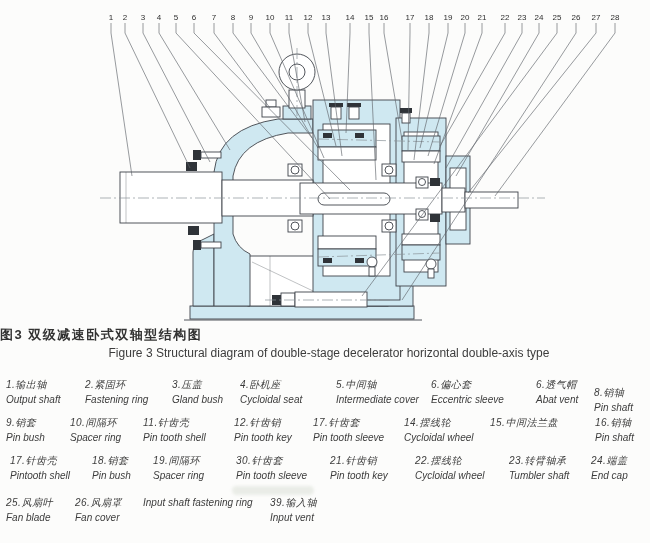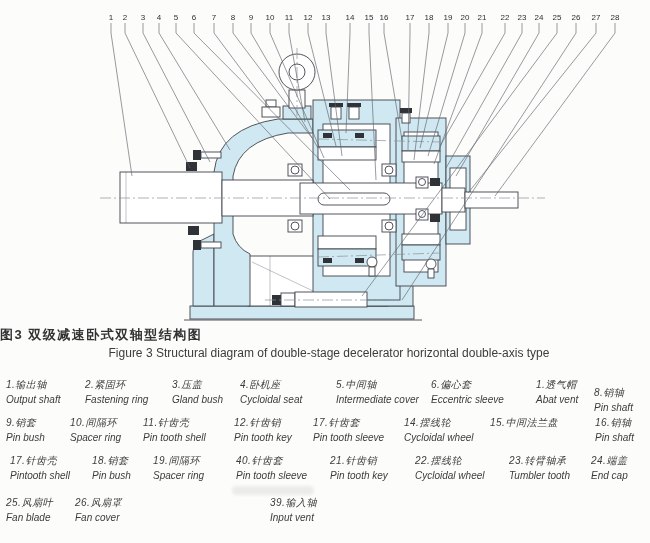--- a/index.html
+++ b/index.html
@@ -246,21 +246,21 @@
       </div>
     <div class="part" style="left:336px;top:377px">
         <div class="zh">5.中间轴</div>
         <div class="en">Intermediate cover</div>
       </div>
     <div class="part" style="left:431px;top:377px">
         <div class="zh">6.偏心套</div>
         <div class="en">Eccentric sleeve</div>
       </div>
     <div class="part" style="left:536px;top:377px">
-        <div class="zh">1.透气帽</div>
+        <div class="zh">6.透气帽</div>
         <div class="en">Abat vent</div>
       </div>
     <div class="part" style="left:594px;top:385px">
         <div class="zh">8.销轴</div>
         <div class="en">Pin shaft</div>
       </div>
 
     <div class="part" style="left:6px;top:415px">
         <div class="zh">9.销套</div>
         <div class="en">Pin bush</div>
@@ -299,49 +299,50 @@
       </div>
     <div class="part" style="left:92px;top:453px">
         <div class="zh">18.销套</div>
         <div class="en">Pin bush</div>
       </div>
     <div class="part" style="left:153px;top:453px">
         <div class="zh">19.间隔环</div>
         <div class="en">Spacer ring</div>
       </div>
     <div class="part" style="left:236px;top:453px">
-        <div class="zh">40.针齿套</div>
+        <div class="zh">30.针齿套</div>
         <div class="en">Pin tooth sleeve</div>
       </div>
     <div class="part" style="left:330px;top:453px">
         <div class="zh">21.针齿销</div>
         <div class="en">Pin tooth key</div>
       </div>
     <div class="part" style="left:415px;top:453px">
         <div class="zh">22.摆线轮</div>
         <div class="en">Cycloidal wheel</div>
       </div>
     <div class="part" style="left:509px;top:453px">
         <div class="zh">23.转臂轴承</div>
-        <div class="en">Tumbler tooth</div>
+        <div class="en">Tumbler shaft</div>
       </div>
     <div class="part" style="left:591px;top:453px">
         <div class="zh">24.端盖</div>
         <div class="en">End cap</div>
       </div>
 
     <div class="part" style="left:6px;top:495px">
         <div class="zh">25.风扇叶</div>
         <div class="en">Fan blade</div>
       </div>
     <div class="part" style="left:75px;top:495px">
         <div class="zh">26.风扇罩</div>
         <div class="en">Fan cover</div>
       </div>
     <div class="part" style="left:143px;top:495px">
+        <div class="en">Input shaft fastening ring</div>
       </div>
     <div class="part" style="left:270px;top:495px">
         <div class="zh">39.输入轴</div>
         <div class="en">Input vent</div>
       </div>
   </div>
 
   <div class="smudge"></div>
 </div>
 

